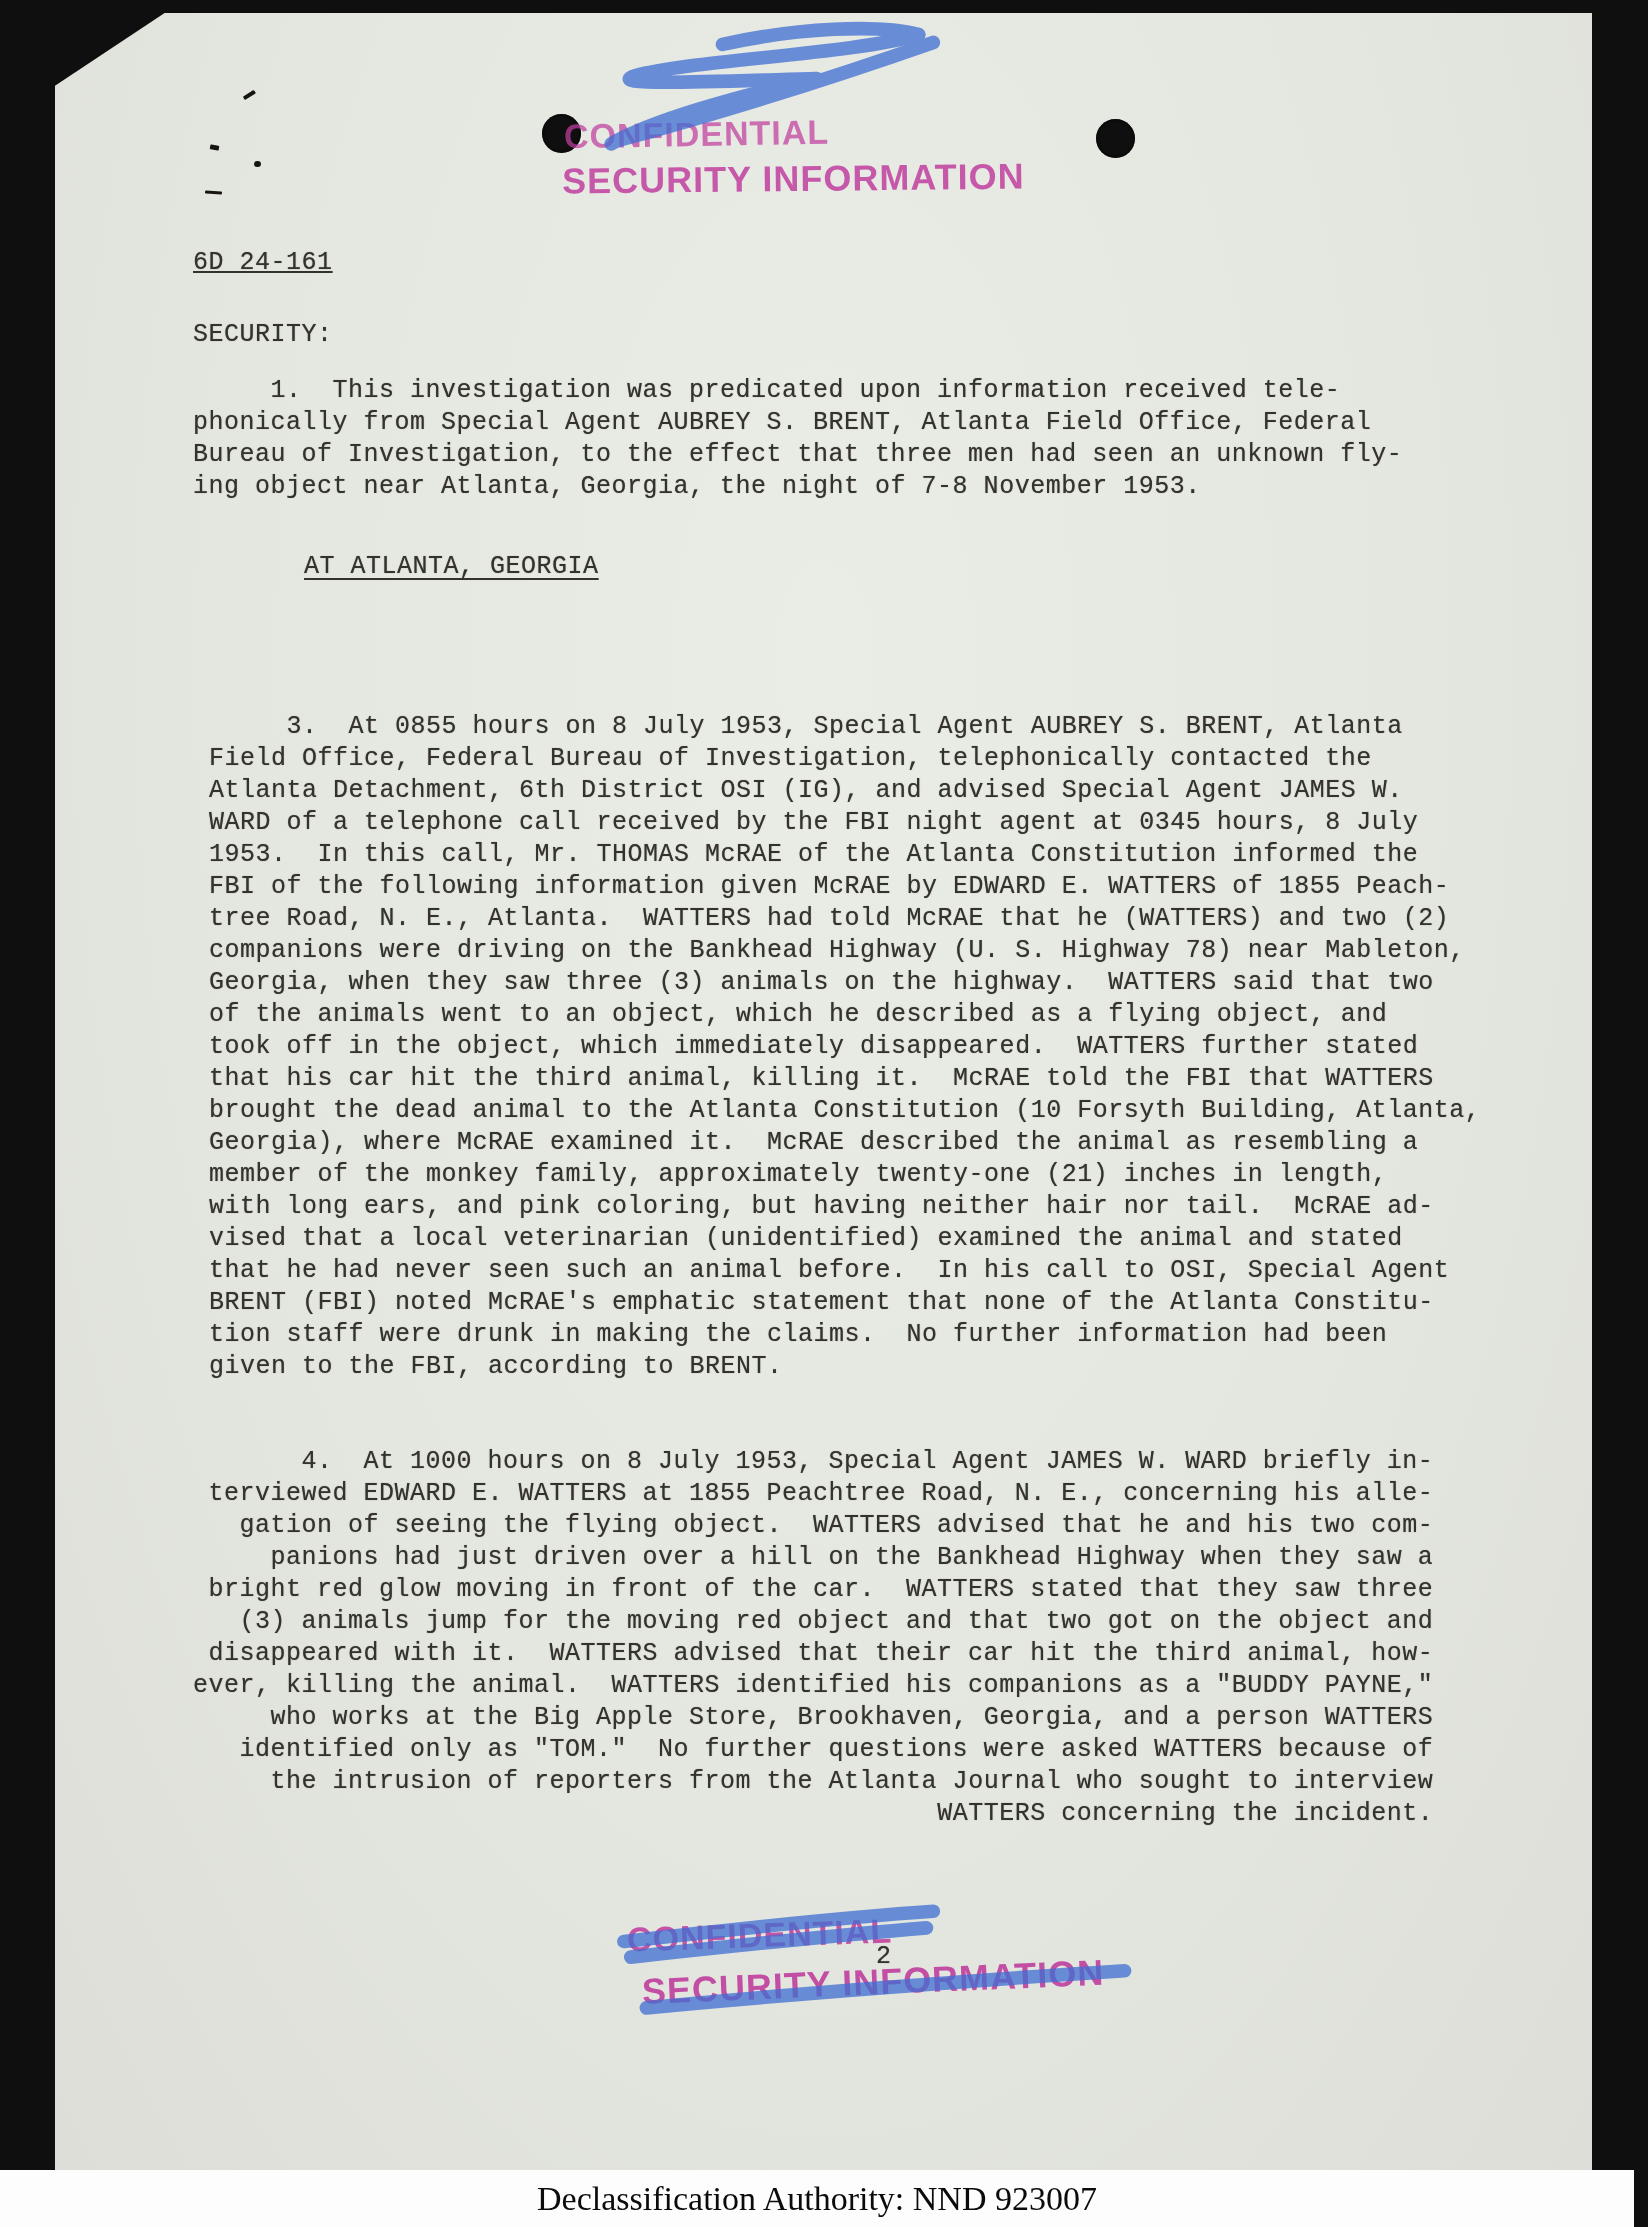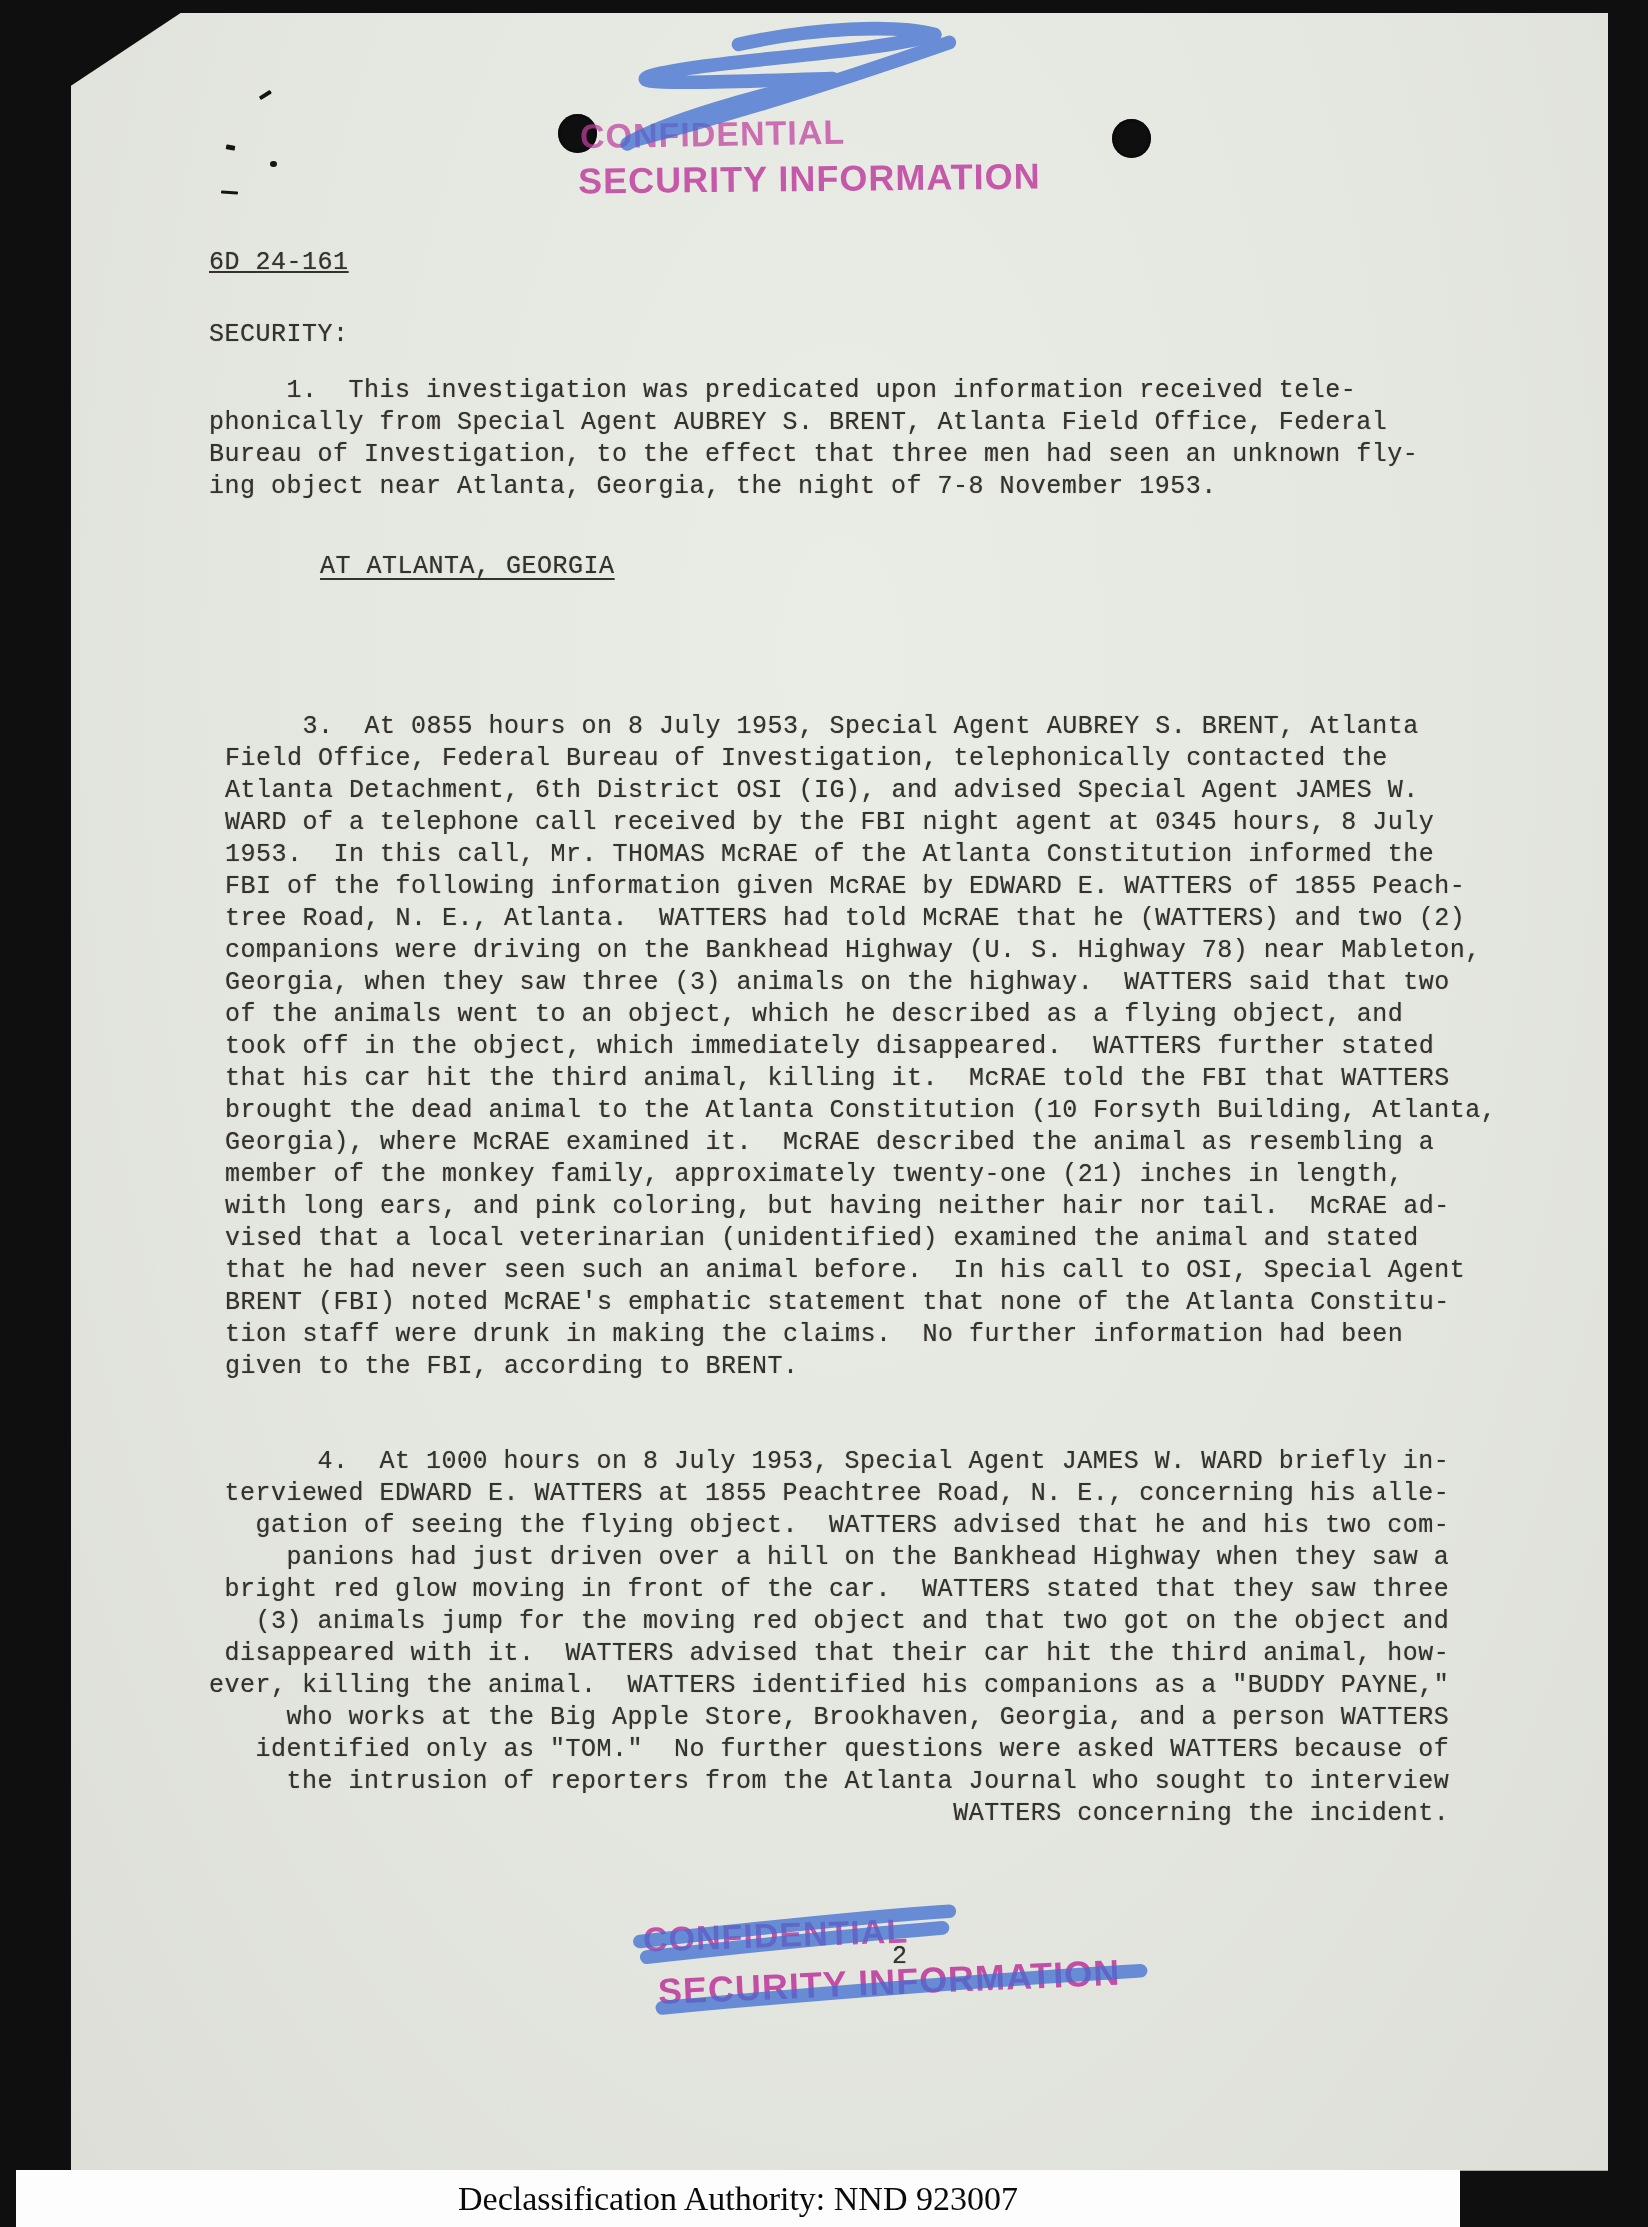--- a/index.html
+++ b/index.html
@@ -11,21 +11,21 @@
     --footer_bg:#fdfdfd;
   }
   html,body{margin:0;padding:0;}
   body{
     width:1649px;height:2227px;
     background:var(--backdrop);
     position:relative;
     font-family:"Liberation Mono",monospace;
     overflow:hidden;
   }
-  .scan{position:absolute;inset:0;margin-left:16px;}
+  .scan{position:absolute;inset:0;}
   .paper{
     position:absolute;left:55px;top:12.7px;width:1537px;height:2158px;
     background:radial-gradient(ellipse at 50% 30%, #eaece6 0%, var(--paper) 55%, #dcded7 100%);
     clip-path:polygon(110px 0, 100% 0, 100% 100%, 0 100%, 0 73px);
   }
   .typed{
     position:absolute;
     color:var(--ink);
     font-size:25px;line-height:32px;
     letter-spacing:0.5px;
@@ -64,21 +64,21 @@
   }
   .hole1{left:487px;top:101px;}
   .hole2{left:1041px;top:106px;}
   .marker{position:absolute;left:0;top:0;pointer-events:none;}
   .mark{position:absolute;background:#161511;border-radius:1px;}
   .m1{left:188px;top:80px;width:12.7px;height:4.4px;transform:rotate(-32deg);}
   .m2{left:155px;top:132px;width:8.8px;height:5.4px;transform:rotate(10deg);}
   .m3{left:199px;top:148px;width:7.3px;height:6.8px;border-radius:50%;}
   .m4{left:150px;top:178px;width:16.6px;height:3.4px;transform:rotate(4deg);}
   .footer{
-    position:absolute;left:0;top:2170px;width:1444px;height:57px;
+    position:absolute;left:0;top:2170px;width:1634px;height:57px;
     background:var(--footer_bg);
     display:flex;align-items:center;justify-content:center;text-align:center;
   }
   .footer span{
     font-family:"Liberation Serif",serif;
     font-size:34px;color:#0b0b0b;
   }
 </style>
 </head>
 <body>

